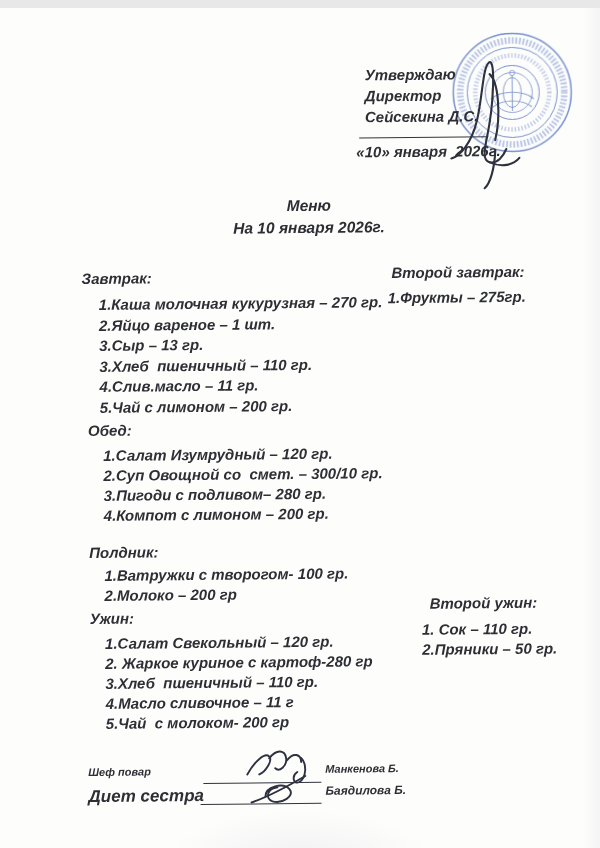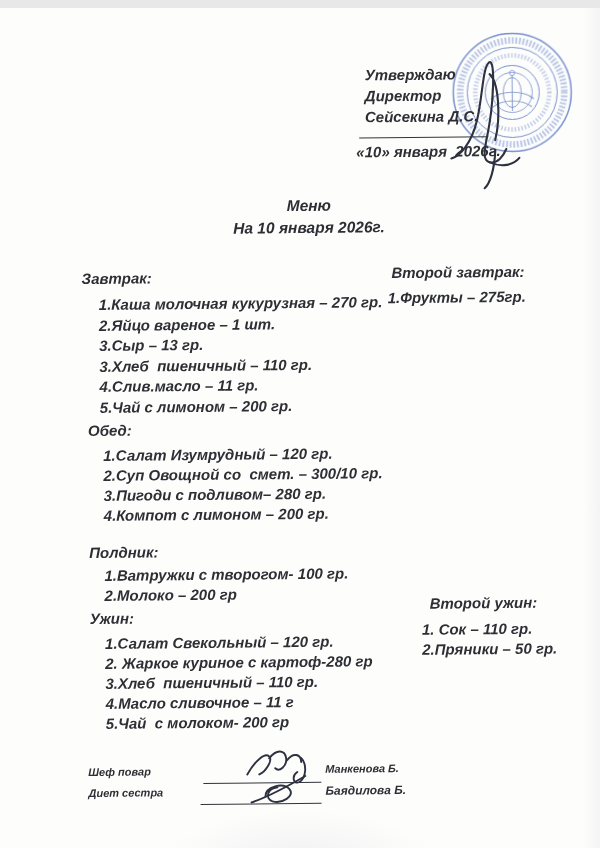--- a/index.html
+++ b/index.html
@@ -51,21 +51,21 @@
   .sec-lunch{left:88px;top:412px;}
   .sec-lunch .items{padding-left:15px;margin-top:7px;line-height:20px;}
   .sec-snack{left:88px;top:534px;}
   .sec-snack .items{padding-left:15px;margin-top:5px;line-height:20px;}
   .sec-dinner{left:88px;top:600px;}
   .sec-dinner .items{padding-left:15px;margin-top:7px;line-height:20px;}
   .sec-second-dinner{left:428px;top:588px;}
   .sec-second-dinner .items{margin-left:-8px;margin-top:8px;line-height:20px;}
   
   .sig-label-1{position:absolute;left:85px;top:756px;font-size:11px;}
-  .sig-label-2{position:absolute;left:85px;top:777px;font-size:11px;}
+  .sig-label-2{position:absolute;left:85px;top:777px;font-size:17px;}
   .sig-line-1{position:absolute;left:200px;top:774px;width:118px;border-top:1.6px solid #33343c;}
   .sig-line-2{position:absolute;left:197px;top:795px;width:121px;border-top:1.6px solid #33343c;}
   .sig-name-1{position:absolute;left:322px;top:755px;font-size:11px;}
   .sig-name-2{position:absolute;left:322px;top:776px;font-size:12px;}
   .staff-sigs{position:absolute;left:226px;top:736px;width:110px;height:64px;}
 </style>
 </head>
 <body>
 
 <div class="page">

